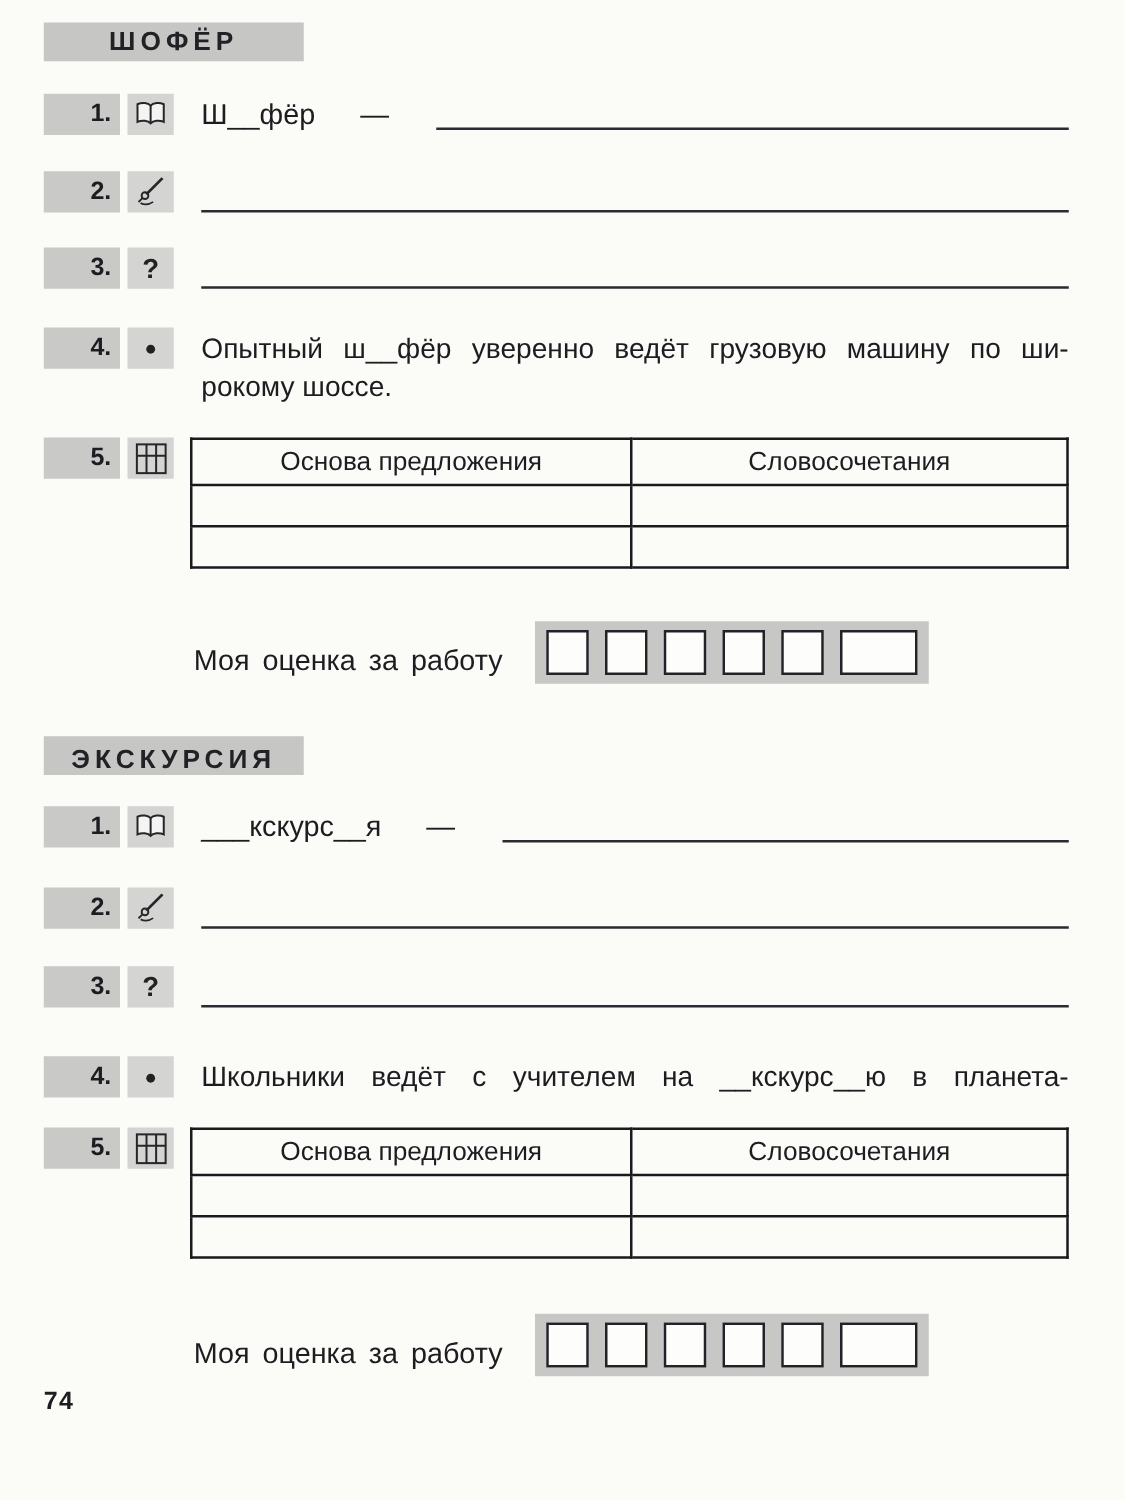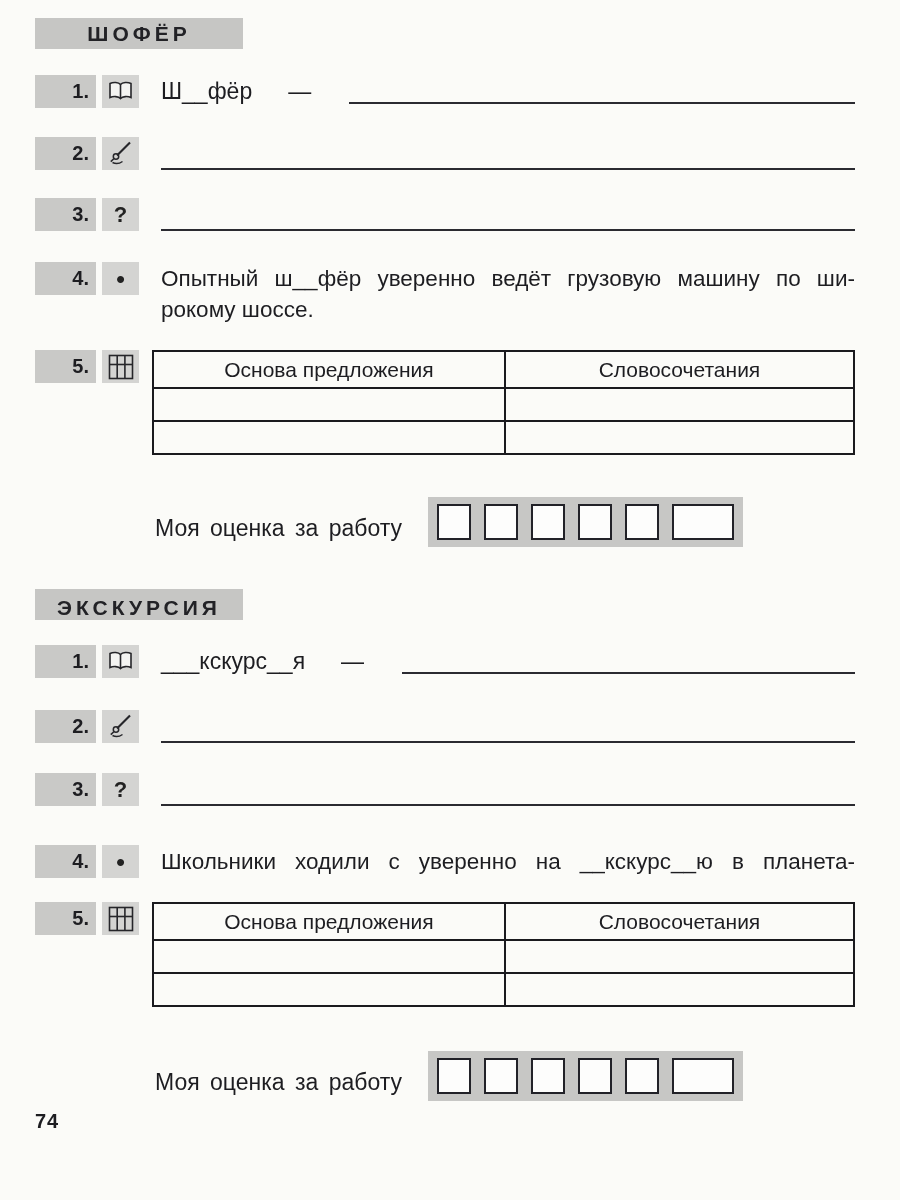--- a/index.html
+++ b/index.html
@@ -256,21 +256,21 @@
     </div>
 
     <div class="ex-row mt39">
       <div class="num-box">
         <span>4.</span>
       </div>
       <div class="icon-box">
         <span class="icon-glyph-b">•</span>
       </div>
       <div class="ex-content sentence">
-        <span class="sentence-l1">Школьники ходили с уверенно на __кскурс__ю в планета-</span>
+        <span class="sentence-l1">Школьники ведёт с учителем на __кскурс__ю в планета-</span>
       </div>
     </div>
 
     <div class="ex-row mt24">
       <div class="num-box">
         <span>5.</span>
       </div>
       <div class="icon-box">
         <svg width="26" height="26" viewBox="0 0 26 26" fill="none" stroke="#26262a" stroke-width="1.6">
           <rect x="1.5" y="1.5" width="23" height="23"></rect>

